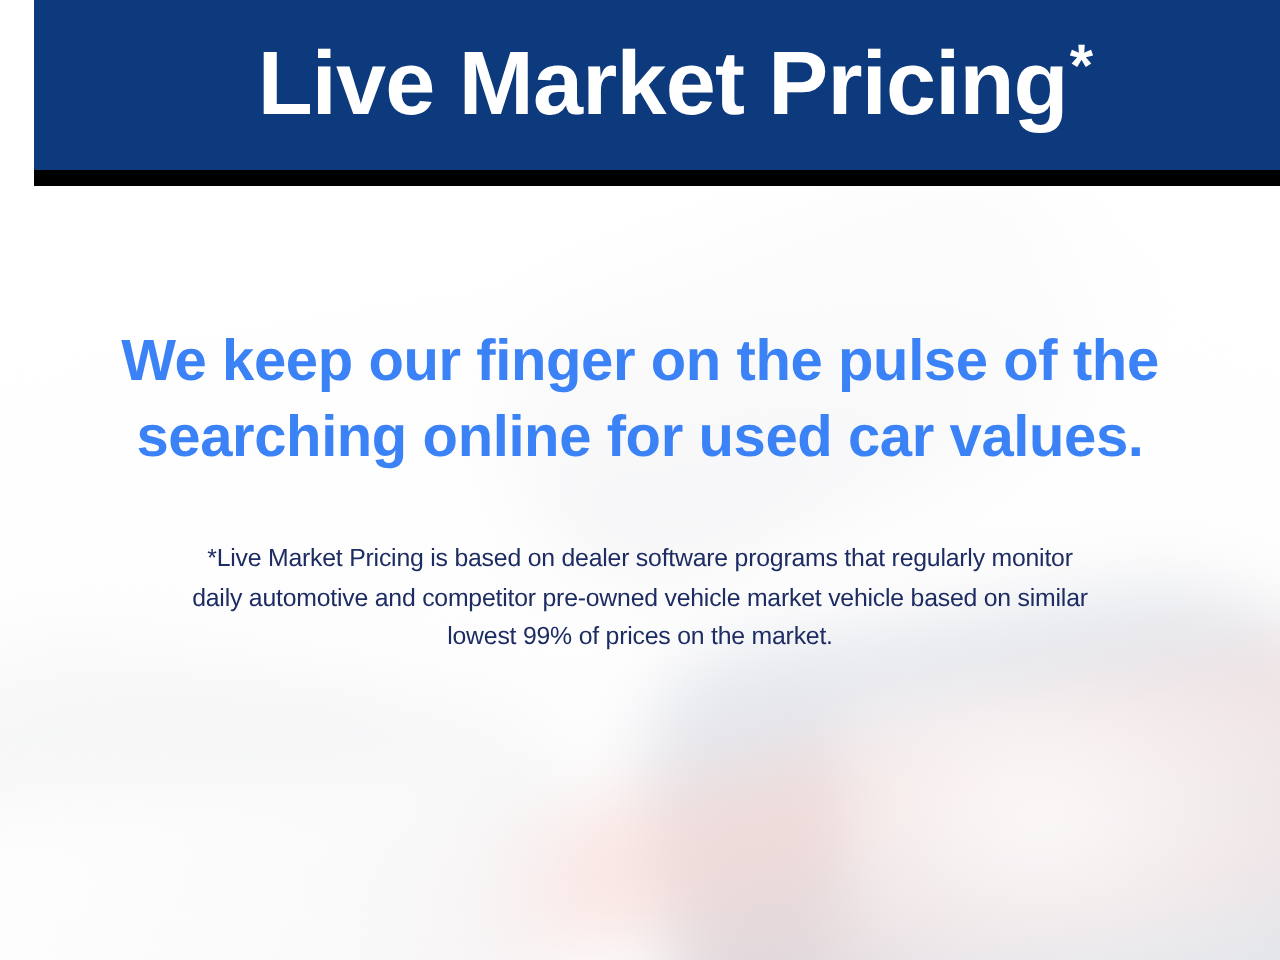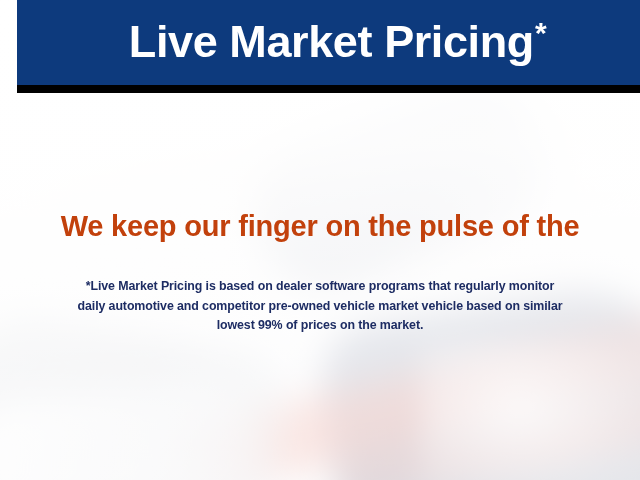--- a/index.html
+++ b/index.html
@@ -162,40 +162,40 @@
     top: 93px;
     width: 640px;
     height: 387px;
     z-index: 20;
     box-sizing: border-box;
     padding: 0 22px;
   }
 
   .headline {
     margin: 0;
-    padding-top: 114px;
+    padding-top: 69px;
     text-align: center;
-    color: #c2410c;
+    color: #3b82f6;
     font-size: 29px;
     font-weight: bold;
     line-height: 38px;
     letter-spacing: -0.2px;
   }
   .headline .hl-line {
     display: block;
     white-space: nowrap;
   }
 
   .disclaimer {
     margin: 0;
     padding-top: 32px;
     text-align: center;
     color: #1d2c63;
     font-size: 12.4px;
-    font-weight: bold;
+    font-weight: normal;
     line-height: 19.5px;
     letter-spacing: -0.1px;
   }
   .disclaimer .dc-line {
     display: block;
     white-space: nowrap;
   }
 </style>
 </head>
 <body>
@@ -219,20 +219,21 @@
   <div class="header-band">
     <div class="header-title">
       <span>Live Market Pricing</span><span class="star">*</span>
     </div>
   </div>
 
   <div class="content">
 
     <div class="headline">
       <span class="hl-line">We keep our finger on the pulse of the</span>
+      <span class="hl-line">searching online for used car values.</span>
     </div>
 
     <div class="disclaimer">
       <span class="dc-line">*Live Market Pricing is based on dealer software programs that regularly monitor</span>
       <span class="dc-line">daily automotive and competitor pre-owned vehicle market vehicle based on similar</span>
       <span class="dc-line">lowest 99% of prices on the market.</span>
     </div>
 
   </div>
 

